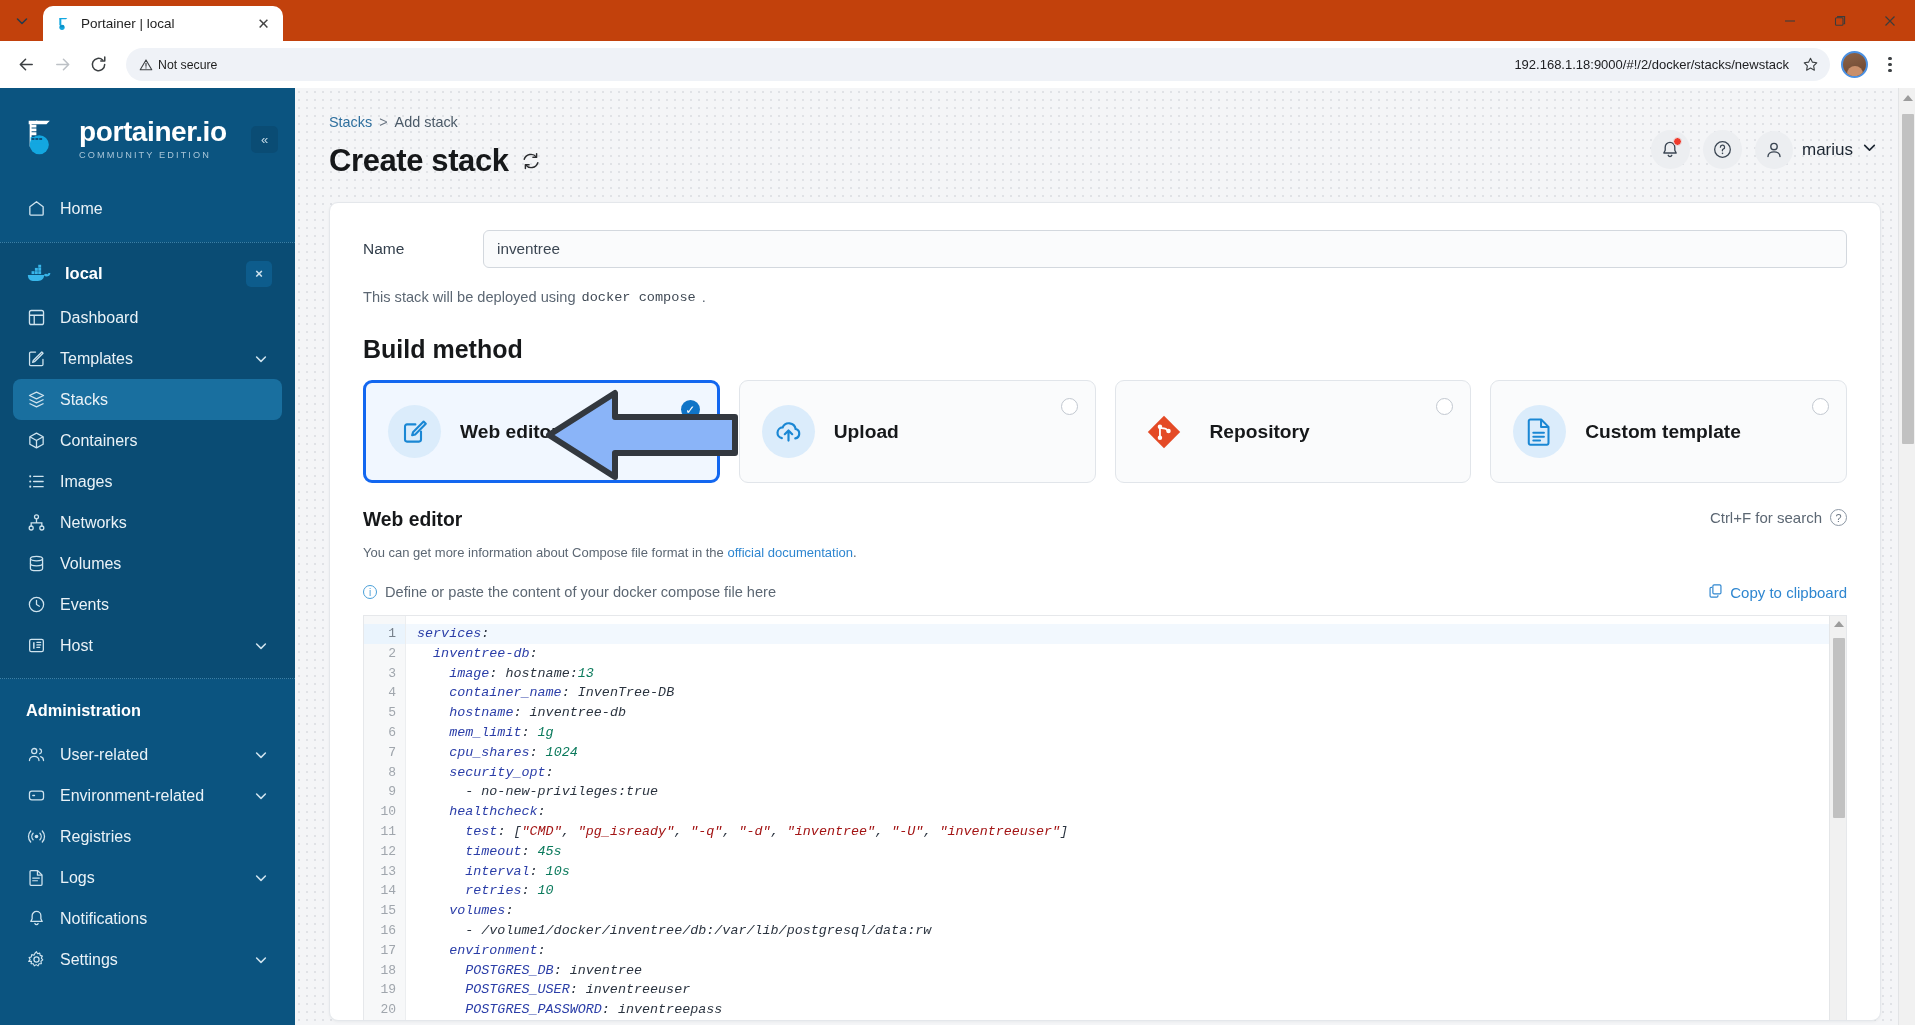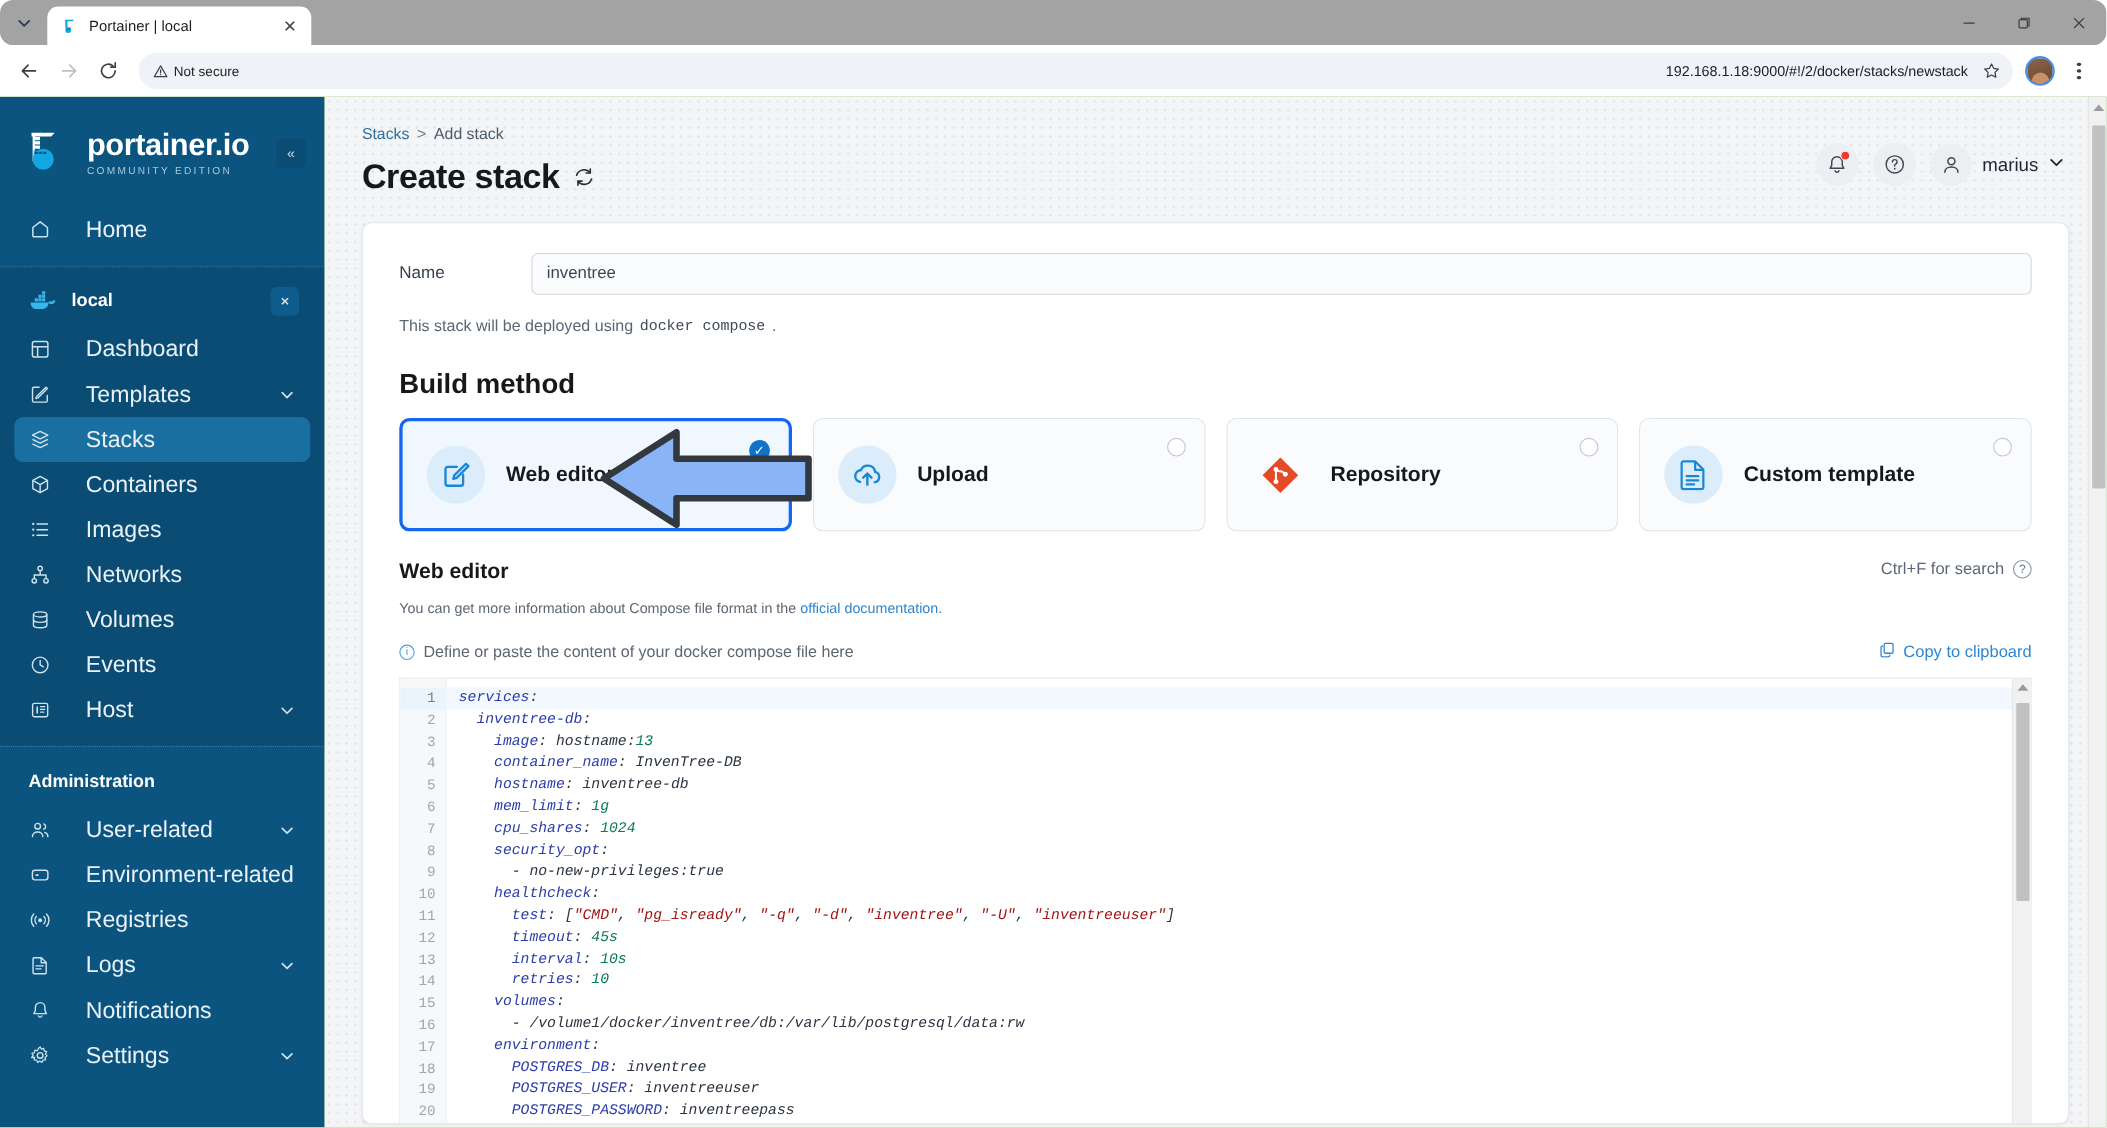--- a/index.html
+++ b/index.html
@@ -7,22 +7,22 @@
     width: 1915px; height: 1025px;
     font-family: "Liberation Sans", sans-serif;
     overflow: hidden;
     background: #ffffff;
   }
 
   
   .browser { width: 1915px; height: 1025px; display: flex; flex-direction: column; }
 
   .tabstrip {
-    height: 41px; background: #a3a3a3;
-    display: flex; align-items: flex-end; position: relative; flex: 0 0 41px; border-radius: 12px;
+    height: 41px; background: #c2410c;
+    display: flex; align-items: flex-end; position: relative; flex: 0 0 41px;
   }
   .tab-list-btn {
     width: 34px; height: 30px; margin-left: 5px; margin-bottom: 5px;
     display: flex; align-items: center; justify-content: center;
     border-radius: 6px; cursor: pointer;
   }
   .tab {
     height: 35px; min-width: 240px; max-width: 300px;
     background: #ffffff; border-radius: 10px 10px 0 0;
     display: flex; align-items: center; padding: 0 10px 0 12px;
@@ -86,21 +86,21 @@
   }
   .menu-btn {
     width: 30px; height: 30px; display: flex; flex-direction: column;
     align-items: center; justify-content: center; gap: 2.5px; cursor: pointer;
     border-radius: 50%;
   }
   .menu-dot { width: 3.4px; height: 3.4px; border-radius: 50%; background: #3c4043; }
 
   
   .app {
-    flex: 1; display: flex; background: #4d7c0f; position: relative; overflow: hidden;
+    flex: 1; display: flex; background: #fde047; position: relative; overflow: hidden;
   }
 
   
   .sidebar {
     width: 295px; flex: 0 0 295px; background: #0b5480;
     display: flex; flex-direction: column; position: relative;
     padding-top: 6px;
   }
   .logo-area {
     display: flex; align-items: center; gap: 11px;
@@ -115,23 +115,23 @@
   }
   .collapse-btn {
     position: absolute; right: 17px; top: 32px;
     width: 27px; height: 27px; border-radius: 5px; background: #0a4c74;
     display: flex; align-items: center; justify-content: center;
     color: #c3d9e6; font-size: 13px; cursor: pointer;
   }
 
   .nav-root { padding: 4px 13px 0 13px; }
   .nav-item {
-    display: flex; align-items: center; gap: 32px;
+    display: flex; align-items: center; gap: 14px;
     height: 41px; padding: 0 13px; border-radius: 8px;
-    color: #eaf2f7; font-size: 21px; cursor: pointer;
+    color: #eaf2f7; font-size: 16px; cursor: pointer;
     position: relative;
   }
   .nav-item.active { background: #196f9f; }
   .nav-ico {
     width: 20px; height: 20px; flex: 0 0 20px;
     display: flex; align-items: center; justify-content: center; color: #cfe3ee;
   }
   .nav-label { flex: 1; white-space: nowrap; }
   .nav-chev { width: 16px; height: 16px; color: #cfe3ee; display:flex; align-items:center; justify-content:center;}
 

